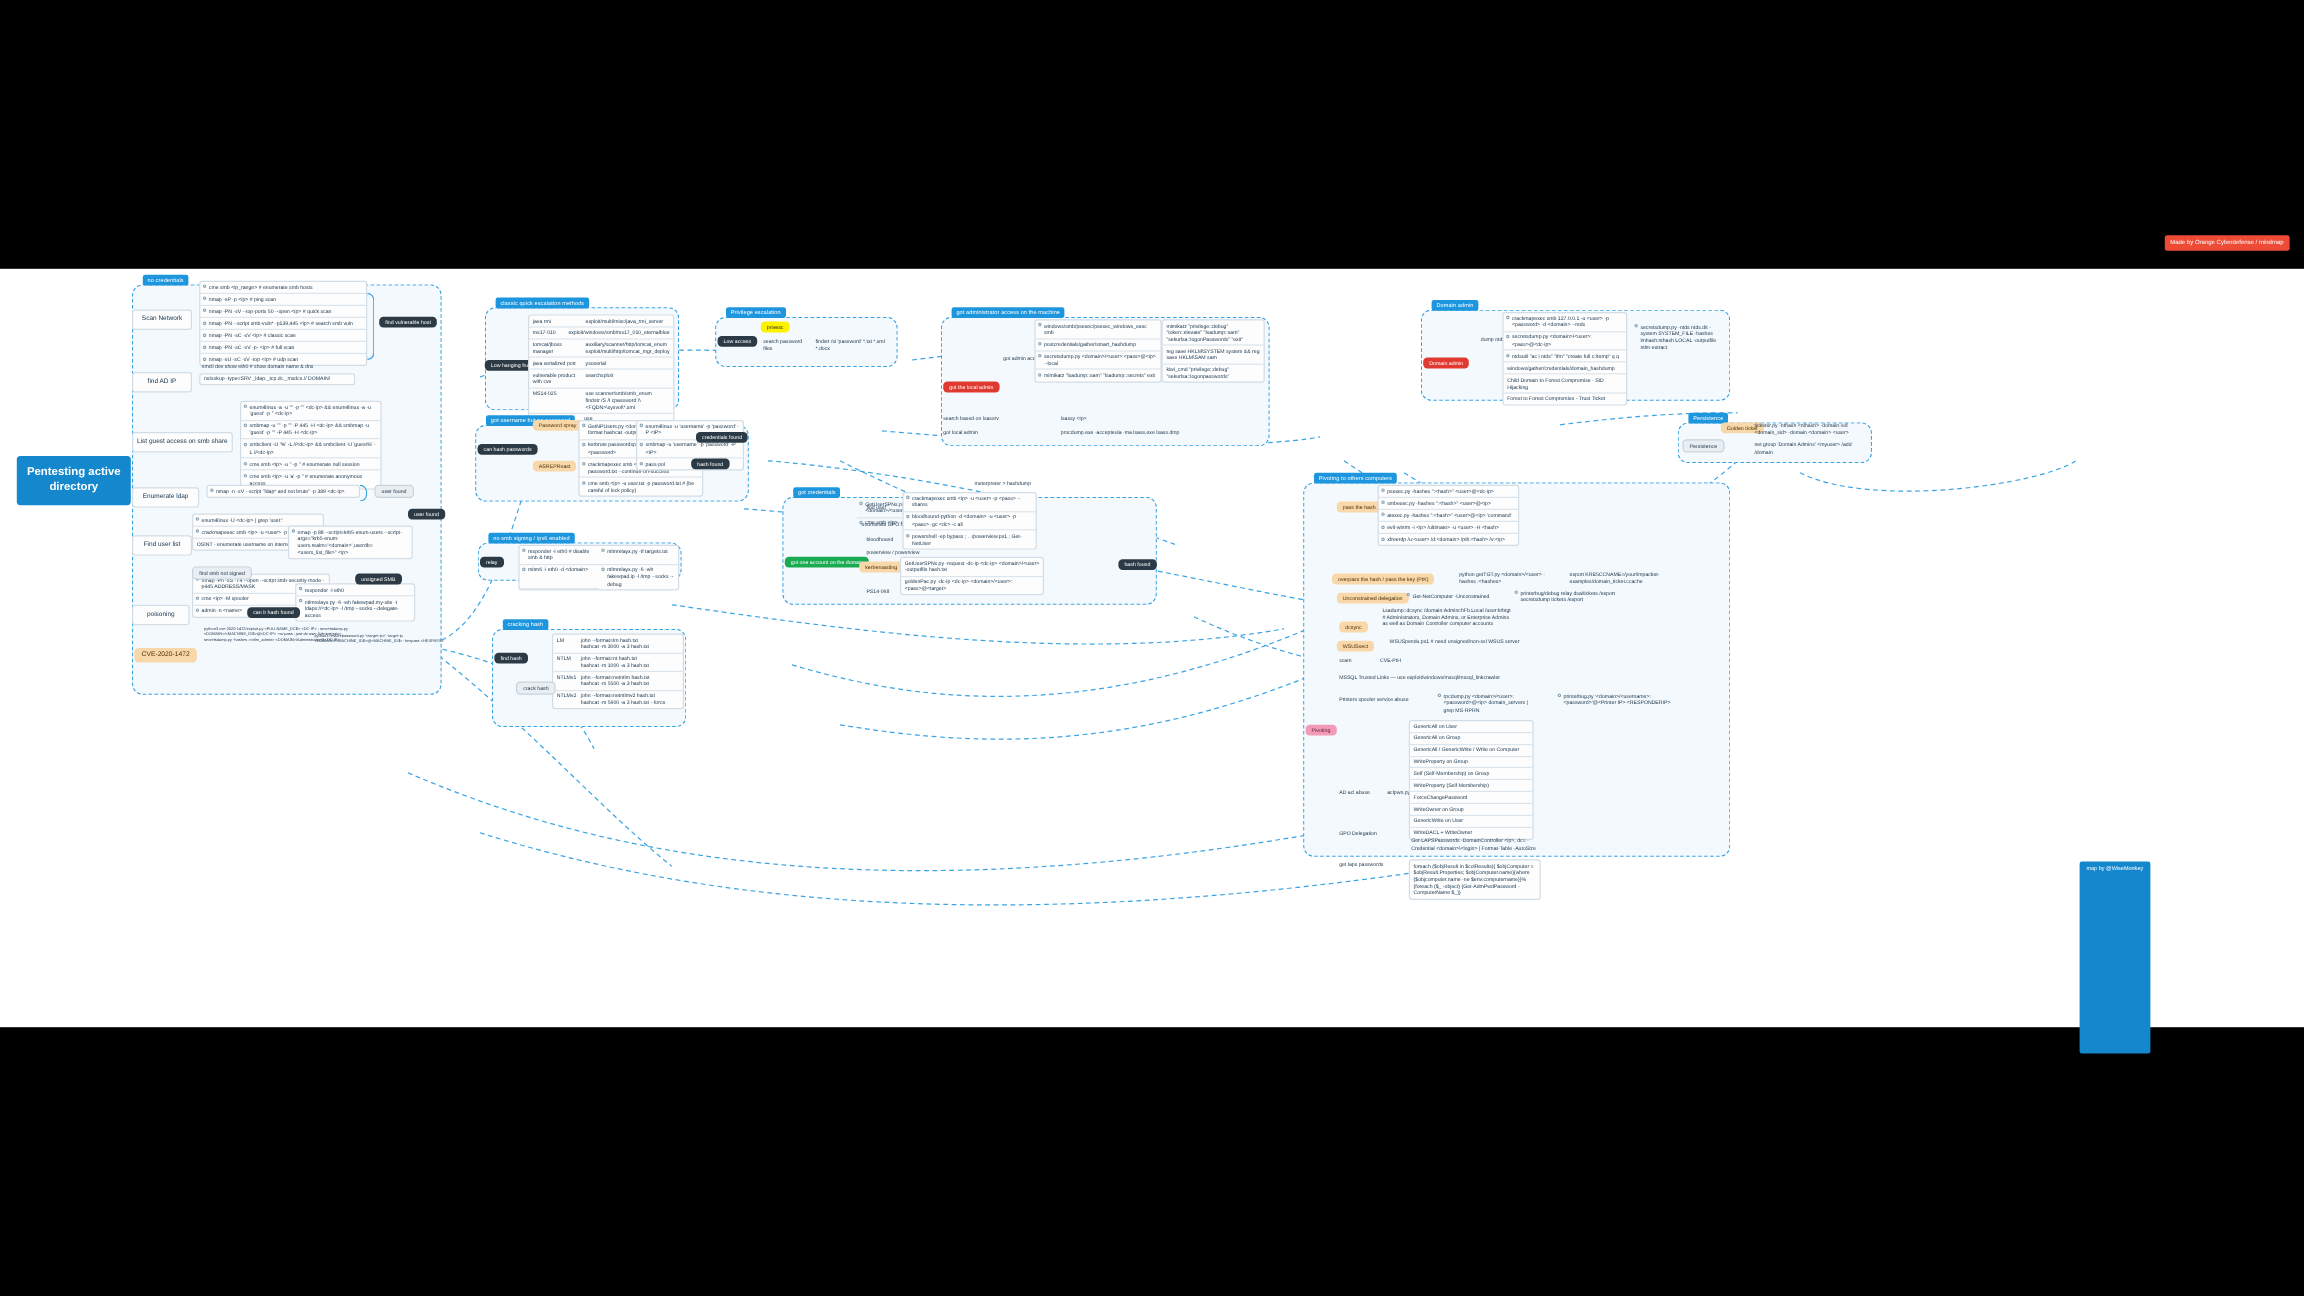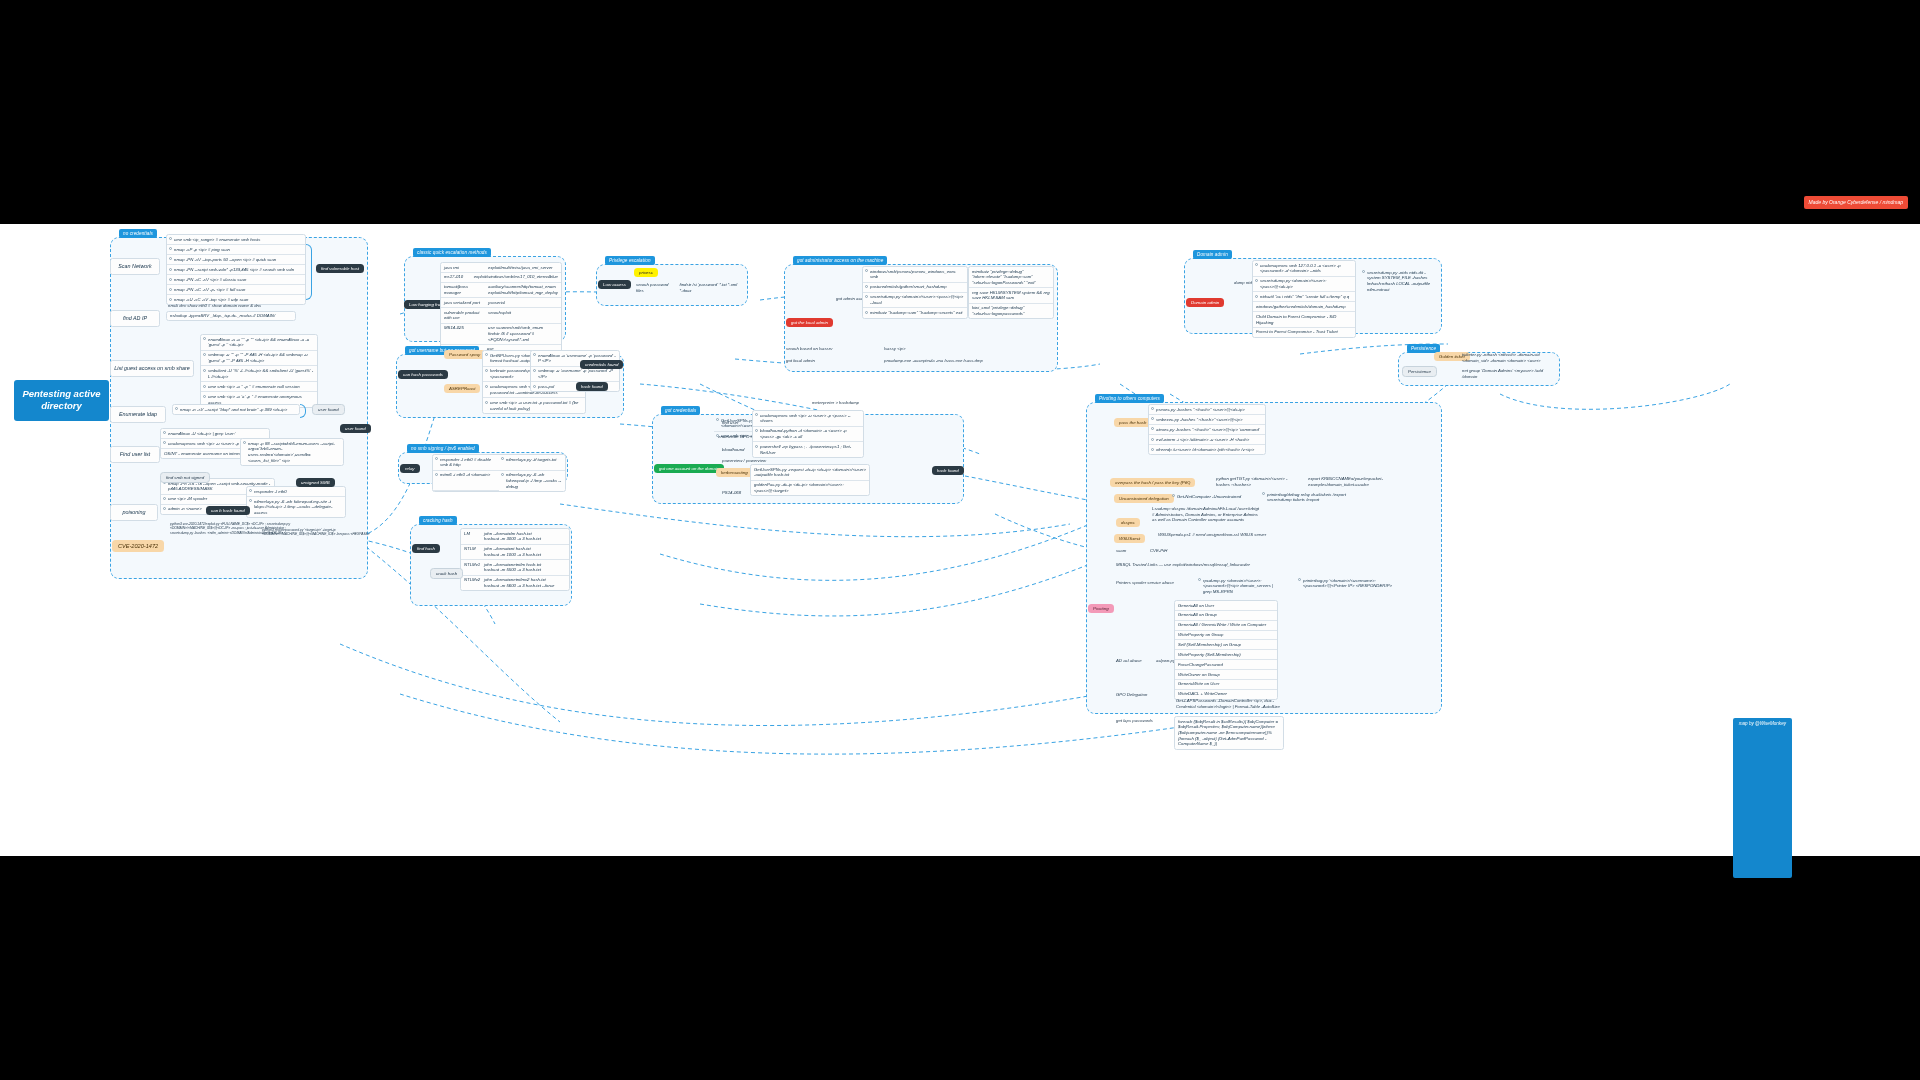--- a/index.html
+++ b/index.html
@@ -1,20 +1,20 @@
 <!DOCTYPE html>
 <html><head>
 <meta charset="utf-8">
 <style>
   * { box-sizing: border-box; margin:0; padding:0; }
   html,body { width:1920px; height:1080px; background:#000; overflow:hidden;
     font-family:"Liberation Sans", sans-serif; }
 
   #canvas { position:absolute; left:0; top:224px; width:1920px; height:632px; background:#ffffff; }
-  #stage  { position:absolute; left:0; top:0; width:1920px; height:632px;font-style:italic; }
+  #stage  { position:absolute; left:0; top:0; width:1920px; height:632px; }
 
   svg.links { position:absolute; left:0; top:0; width:1920px; height:632px; pointer-events:none; }
 
   
   .panel { position:absolute; border:1.3px dashed #3aa3e3; border-radius:9px;
            background:#f4f9fd; }
   .panel-tab { position:absolute; top:-9px; left:8px; background:#1e96dd; color:#fff;
            font-size:4.6px; line-height:9px; padding:0 4px; border-radius:2px;
            white-space:nowrap; letter-spacing:.1px; }
 

